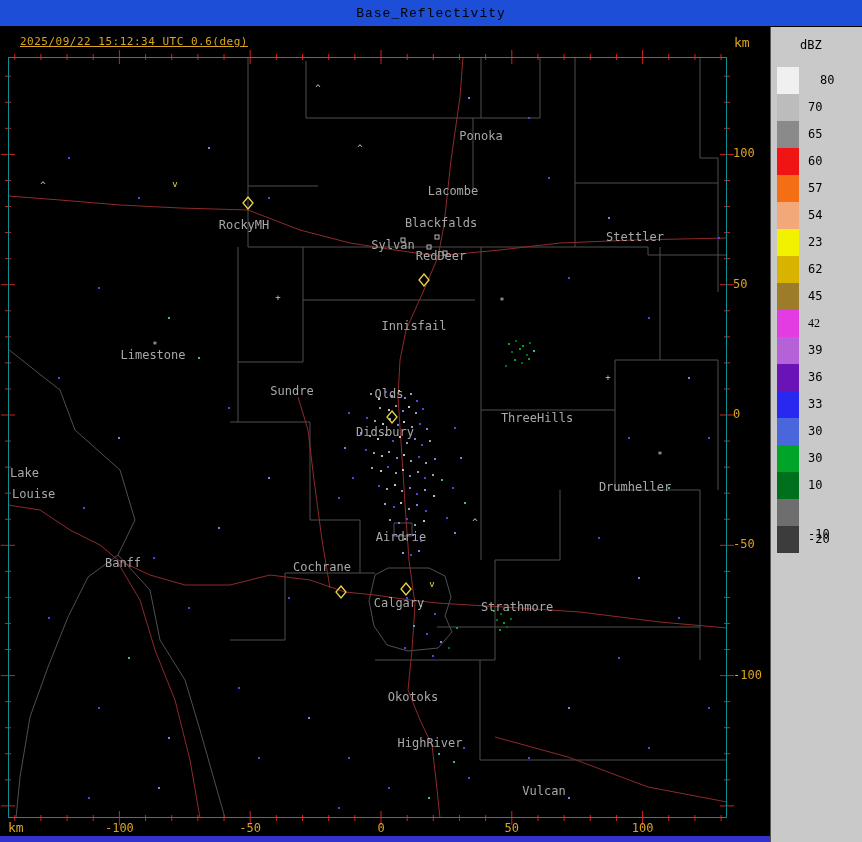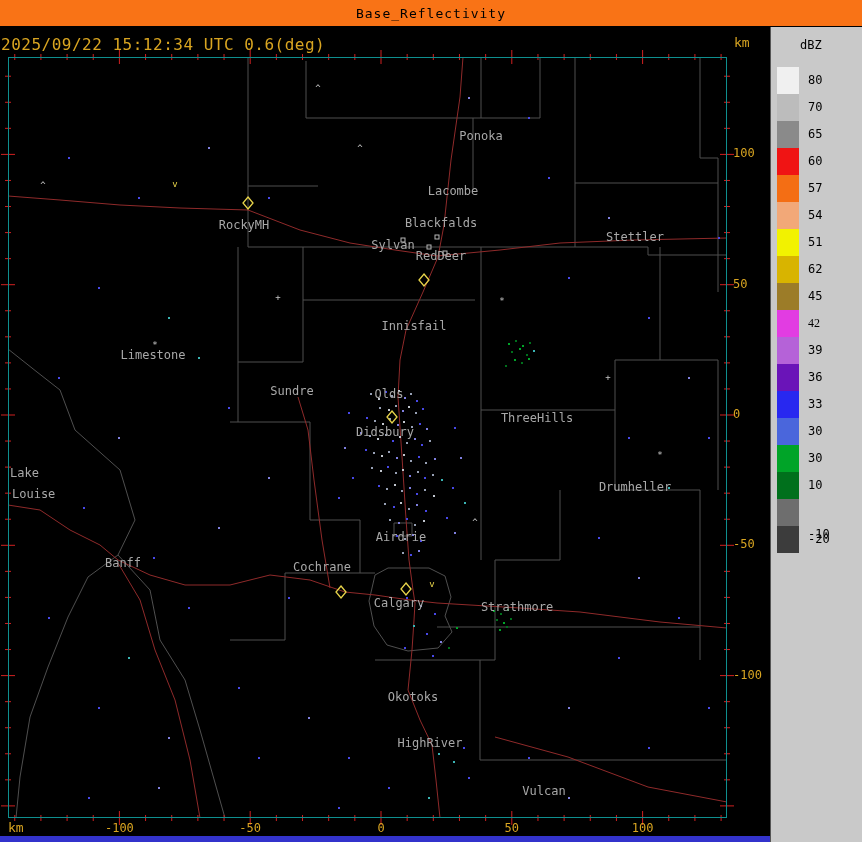--- a/index.html
+++ b/index.html
@@ -1,41 +1,41 @@
 <!DOCTYPE html>
 <html><head>
 <meta charset="utf-8">
 <style>
   * { margin:0; padding:0; box-sizing:border-box; }
   html,body { width:862px; height:842px; background:#000; overflow:hidden; position:relative;
               font-family:"DejaVu Sans Mono", monospace; }
   .titlebar { position:absolute; left:0; top:0; width:862px; height:27px; background:#fff;
               border-bottom:1px solid #000; display:flex; align-items:center; justify-content:center;
               font-size:13px; color:#000; letter-spacing:1px; }
-  .timestamp { position:absolute; left:1px; top:35px; font-size:16px; color:#d9a521; letter-spacing:0.5px; white-space:pre; }
+  .timestamp { position:absolute; left:20px; top:35px; font-size:11px; color:#d9a521; letter-spacing:0.5px; white-space:pre;text-decoration:underline; }
   .unit-top { position:absolute; left:734px; top:35px; font-size:13px; color:#d9a521; }
   .plot { position:absolute; left:8px; top:57px; width:719px; height:761px; }
   .plot svg { overflow:visible; display:block; }
   svg text { font-family:"DejaVu Sans Mono", monospace; }
   .axis-labels { position:absolute; left:0; top:0; width:862px; height:842px; pointer-events:none; }
   .axis-labels div { position:absolute; font-size:12px; color:#d9a521; white-space:pre; }
   .xlab { transform:translateX(-50%); }
   .unit-bottom { position:absolute; left:8px; top:820px; font-size:13px; color:#d9a521; }
   .bottom-strip { position:absolute; left:0; top:836px; width:770px; height:6px; background:#3333cc; }
   .legend { position:absolute; left:770px; top:27px; width:107px; height:815px; background:#c9c9c9;
             border-left:1px solid #555; }
   .legend-title { position:absolute; left:29px; top:11px; font-size:12px; color:#000; }
   .legend-bar { position:absolute; left:6px; top:40px; width:22px; }
   .leg-seg { width:22px; height:27px; }
   .leg-label { position:absolute; left:37px; font-size:12px; color:#000; }
 </style>
 </head>
 <body>
 
-<div class="titlebar" style="background: #f97316; color: rgb(0, 0, 0);">
+<div class="titlebar" style="background: #1d4ed8; color: rgb(0, 0, 0); font-family: Liberation Mono, monospace;">
   <span>Base_Reflectivity</span>
 </div>
 
 <div class="timestamp" style="color: rgb(217, 165, 33);">2025/09/22 15:12:34 UTC 0.6(deg)</div>
 <div class="unit-top" style="color: rgb(217, 165, 33);">km</div>
 
 <div class="plot">
   <svg width="719" height="761" viewBox="0 0 719 761">
       <polyline points="240,0 240,190" fill="none" stroke="#4f4f4f" stroke-width="1"></polyline>
       <polyline points="298,4 298,61" fill="none" stroke="#4f4f4f" stroke-width="1"></polyline>
@@ -455,27 +455,27 @@
       <div class="leg-seg" style="background: rgb(226, 60, 226);"></div>
       <div class="leg-seg" style="background: rgb(181, 98, 216);"></div>
       <div class="leg-seg" style="background: rgb(106, 20, 184);"></div>
       <div class="leg-seg" style="background: rgb(40, 40, 240);"></div>
       <div class="leg-seg" style="background: rgb(74, 102, 220);"></div>
       <div class="leg-seg" style="background: rgb(0, 164, 40);"></div>
       <div class="leg-seg" style="background: rgb(0, 112, 28);"></div>
       <div class="leg-seg" style="background: rgb(110, 110, 110);"></div>
       <div class="leg-seg" style="background: rgb(60, 60, 60);"></div>
     </div>
-<div class="leg-label" style="top: 46px;">80</div>
+<div class="leg-label" style="top: 46px; margin-left: 12px;">80</div>
     <div class="leg-label" style="top: 73px;">70</div>
     <div class="leg-label" style="top: 100px;">65</div>
     <div class="leg-label" style="top: 127px;">60</div>
     <div class="leg-label" style="top: 154px;">57</div>
     <div class="leg-label" style="top: 181px;">54</div>
-    <div class="leg-label" style="top: 208px;">51</div>
+    <div class="leg-label" style="top: 208px;">23</div>
     <div class="leg-label" style="top: 235px;">62</div>
     <div class="leg-label" style="top: 262px;">45</div>
     <div class="leg-label" style="top: 289px; font-family: Liberation Serif, serif;">42</div>
     <div class="leg-label" style="top: 316px;">39</div>
     <div class="leg-label" style="top: 343px;">36</div>
     <div class="leg-label" style="top: 370px;">33</div>
     <div class="leg-label" style="top: 397px;">30</div>
     <div class="leg-label" style="top: 424px;">30</div>
     <div class="leg-label" style="top: 451px;">10</div>
     <div class="leg-label" style="top: 500px;">-10</div>

